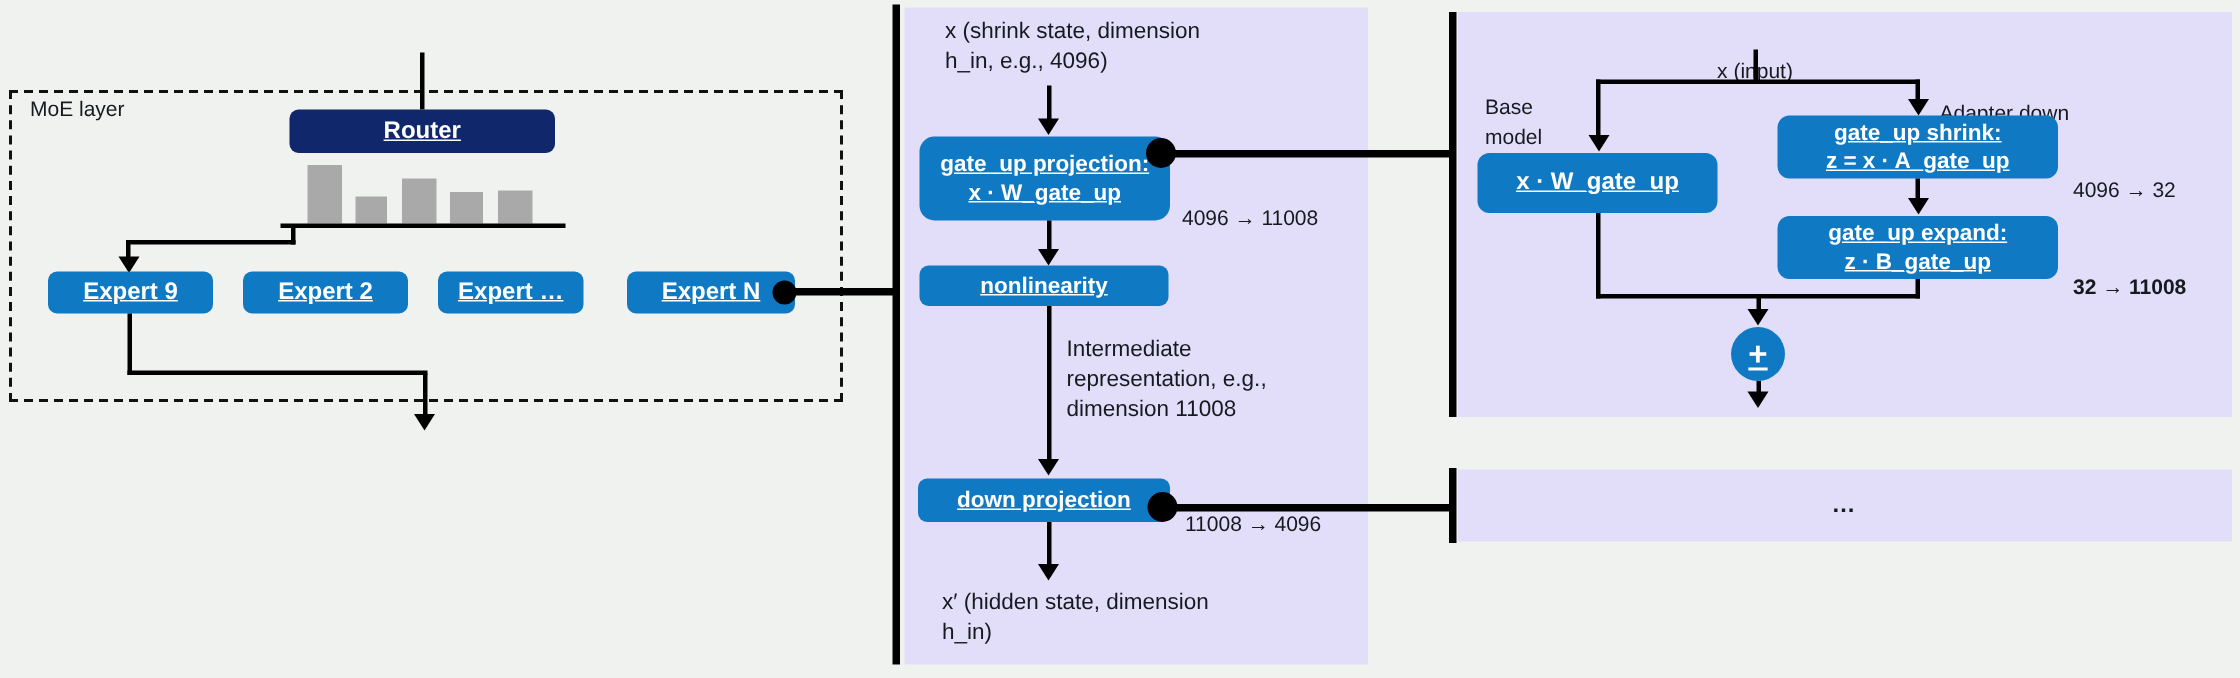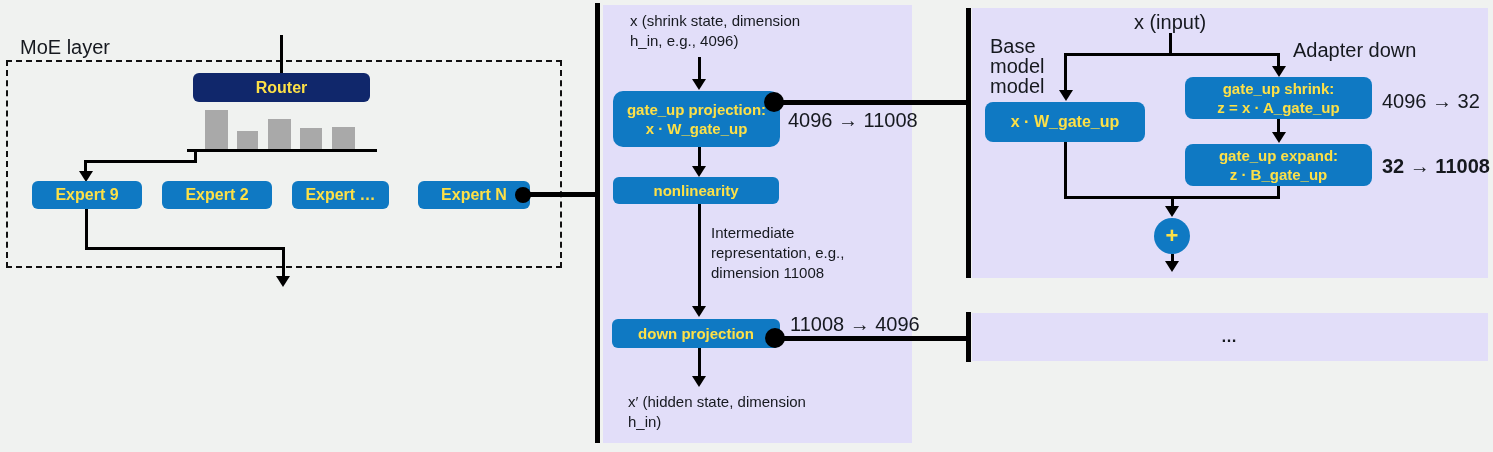--- a/index.html
+++ b/index.html
@@ -2,23 +2,23 @@
 <html style="--background: #f0f2f0; --panel: #e2def9; --box-blue: #0f79c3; --router-navy: #10276b; --bar-gray: #a9a9a9; --text: #16191f; --line-black: #000000;"><head>
 <meta charset="utf-8">
 <style>
   html,body{margin:0;padding:0;}
   body{font-family:"Liberation Sans","DejaVu Sans",sans-serif;background:var(--background,#f0f2f0);}
   #stage{position:relative;width:1493px;height:452px;background:var(--background,#f0f2f0);overflow:hidden;color:var(--text,#16191f);}
   .abs{position:absolute;}
   .ln{position:absolute;background:var(--line-black,#000);}
   .ah{position:absolute;width:0;height:0;border-left:7px solid transparent;border-right:7px solid transparent;border-top:11px solid var(--line-black,#000);}
   .dot{position:absolute;background:var(--line-black,#000);border-radius:50%;}
-  .bluebox{position:absolute;background:var(--box-blue,#0f79c3);color:#fde047;display:flex;flex-direction:column;align-items:center;justify-content:center;font-weight:600;text-align:right;}
+  .bluebox{position:absolute;background:var(--box-blue,#0f79c3);color:#ffffff;display:flex;flex-direction:column;align-items:center;justify-content:center;font-weight:600;text-align:right;text-decoration:underline;}
   .panel{position:absolute;background:var(--panel,#e2def9);}
-  .lbl{position:absolute;font-size:20px;line-height:20px;white-space:nowrap;}
+  .lbl{position:absolute;font-size:14px;line-height:20px;white-space:nowrap;margin-top:25px;}
   .lbl-sm{position:absolute;font-size:15px;line-height:20px;white-space:nowrap;}
   .dashedbox{position:absolute;border:2px dashed #111;}
   .boxline1{font-size:15px;line-height:19px;}
   .boxline2{font-size:15px;line-height:19px;}
 </style>
 </head>
 <body>
 
 <div id="stage">
 

